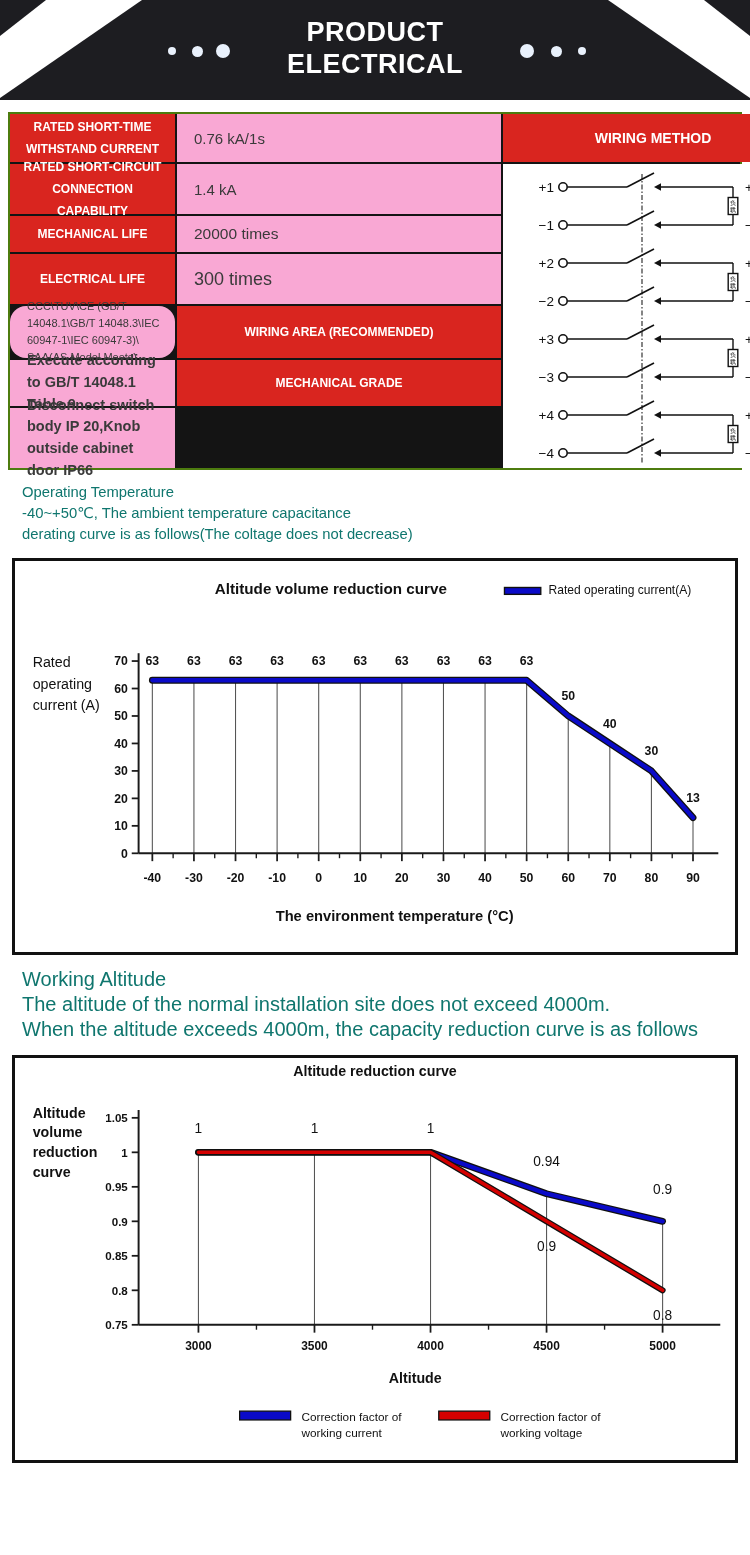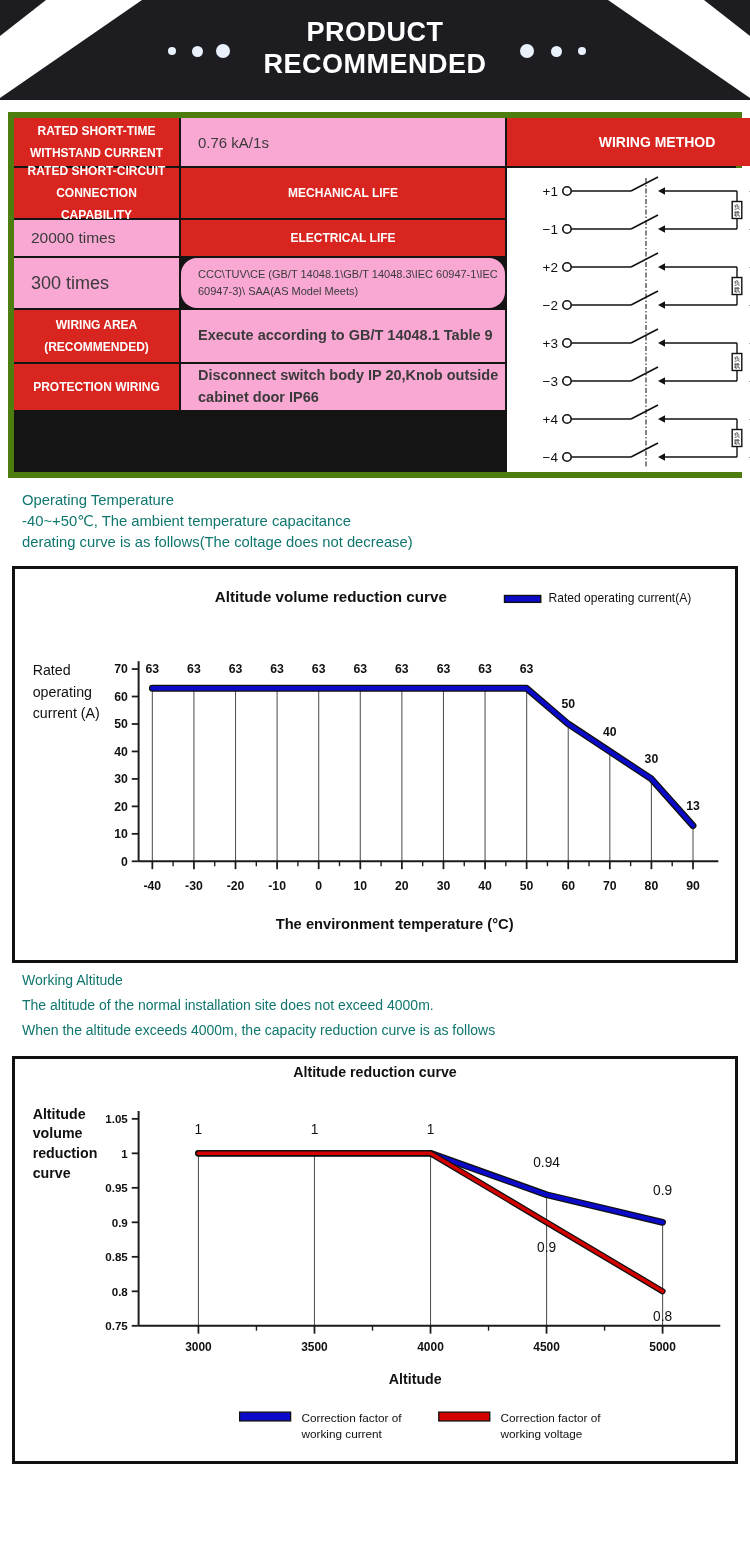--- a/index.html
+++ b/index.html
@@ -11,37 +11,37 @@
   .banner-title{position:absolute;left:0;right:0;top:16px;text-align:center;color:#fff;
                 font-weight:bold;font-size:27px;line-height:32px;letter-spacing:.5px;}
   .dot{position:absolute;border-radius:50%;background:#e9f1fc;}
   .d1{left:168px;top:47px;width:8px;height:8px;}
   .d2{left:192px;top:46px;width:11px;height:11px;}
   .d3{left:216px;top:44px;width:14px;height:14px;}
   .d4{left:520px;top:44px;width:14px;height:14px;}
   .d5{left:551px;top:46px;width:11px;height:11px;}
   .d6{left:578px;top:47px;width:8px;height:8px;}
   
-  .spec{display:grid;margin:12px 8px 0;border:6px solid #4d7c0f;background:#141414;gap:2px;
+  .spec{display:grid;margin:12px 8px 0;border:2px solid #4d7c0f;background:#141414;gap:2px;
         grid-template-columns:165px 324px 1fr;
         grid-template-rows:48px 50px 36px 50px 52px 46px 60px;}
   .cell{display:flex;padding-left:30px;}
   .lab{background:#d9251f;color:#fff;font-weight:bold;font-size:12px;line-height:1.85;
        align-items:center;justify-content:center;text-align:center;padding:0 6px;}
   .val{background:#f9a8d4;align-items:center;color:#3a3a3a;padding:0 6px 0 17px;}
   .v15{font-size:15px;}  .v155{font-size:15.5px;}
   .v12{font-size:18px;} .v138{font-size:11px;line-height:1.55;border-radius:16px;}
   .v145{font-size:14.5px;line-height:1.5;font-weight:bold;}
   .wh{grid-column:3;grid-row:1;background:#d9251f;color:#fff;font-weight:bold;font-size:14px;
       align-items:center;justify-content:center;}
   .wd{grid-column:3;grid-row:2/8;background:#fff;align-items:flex-start;justify-content:center;padding-top:2px;}
   
   .note{margin:12px 8px 0 22px;font-size:14.8px;color:#0f766e;line-height:21px;}
   .note span{display:block;}
-  .note2{line-height:25px;font-size:14px;margin-top:5px;}
+  .note2{line-height:25px;font-size:20px;margin-top:12px;}
   
   .chartbox{margin:13px 12px 0;border:3px solid #111;background:#fff;}
   .chartbox svg{display:block;}
   text{fill:#111;}
 </style>
 </head>
 <body>
 
 <div class="page">
 
@@ -51,43 +51,44 @@
       <polygon points="750,36 704,0 608,0 750,98" fill="#ffffff"></polygon>
     </svg>
     <span class="dot d1"></span>
     <span class="dot d2"></span>
     <span class="dot d3"></span>
     <span class="dot d4"></span>
     <span class="dot d5"></span>
     <span class="dot d6"></span>
     <div class="banner-title">
       <div>PRODUCT</div>
-      <div>RECOMMENDED</div>
+      <div>ELECTRICAL</div>
     </div>
   </header>
 
   <section class="spec">
     <div class="cell lab">RATED SHORT-TIME WITHSTAND CURRENT</div>
     <div class="cell val v15">0.76 kA/1s</div>
     <div class="cell wh">WIRING METHOD</div>
 
     <div class="cell lab">RATED SHORT-CIRCUIT CONNECTION CAPABILITY</div>
+    <div class="cell val v15">1.4 kA</div>
 
     <div class="cell lab">MECHANICAL LIFE</div>
     <div class="cell val v155">20000 times</div>
 
     <div class="cell lab">ELECTRICAL LIFE</div>
     <div class="cell val v12">300 times</div>
 
     <div class="cell val v138">CCC\TUV\CE (GB/T 14048.1\GB/T 14048.3\IEC 60947-1\IEC 60947-3)\ SAA(AS Model Meets)</div>
 
     <div class="cell lab">WIRING AREA (RECOMMENDED)</div>
     <div class="cell val v145">Execute according to GB/T 14048.1 Table 9</div>
 
-    <div class="cell lab">PROTECTION WIRING</div>
+    <div class="cell lab">MECHANICAL GRADE</div>
     <div class="cell val v145">Disconnect switch body IP 20,Knob outside cabinet door IP66</div>
 
     <div class="cell wd" id="wiring">
         <svg viewBox="0 0 240 312" width="240" height="312">
           <line x1="109" y1="8" x2="109" y2="298" stroke="#222" stroke-width="1.1" stroke-dasharray="5 2 1.5 2"></line>
           <text x="21" y="25.5" font-size="13.5" font-weight="normal" text-anchor="end" font-family="&quot;Liberation Sans&quot;,&quot;DejaVu Sans&quot;,sans-serif">+1</text>
           <circle cx="30" cy="21" r="4.2" fill="#fff" stroke="#111" stroke-width="1.6"></circle>
           <line x1="34.5" y1="21" x2="94" y2="21" stroke="#111" stroke-width="1.4"></line>
           <line x1="94" y1="21" x2="121" y2="7" stroke="#111" stroke-width="1.6"></line>
           <polygon points="121,21 128,17.2 128,24.8" fill="#111"></polygon>

